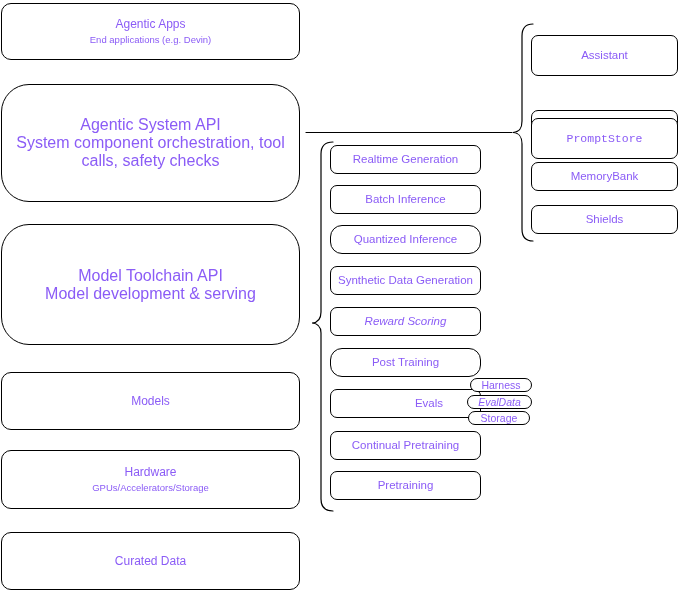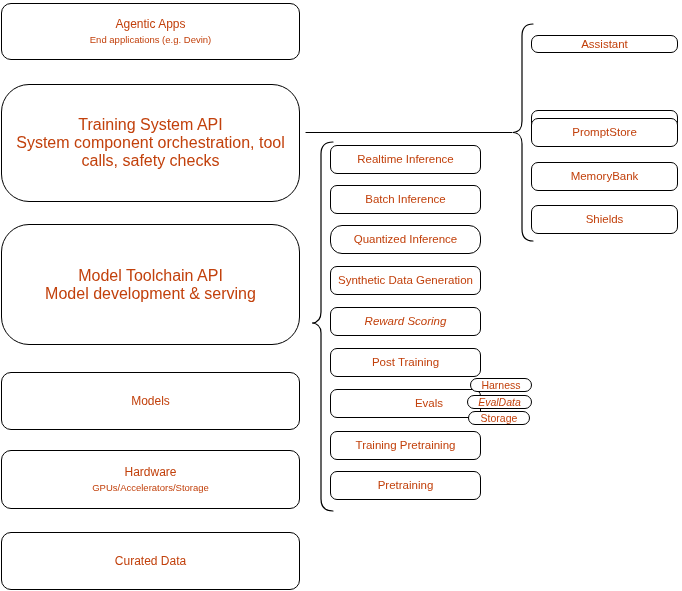--- a/index.html
+++ b/index.html
@@ -6,21 +6,21 @@
     margin: 0;
     padding: 0;
     background: #ffffff;
   }
   .canvas {
     position: relative;
     width: 682px;
     height: 591px;
     background: #ffffff;
     font-family: "Liberation Sans", sans-serif;
-    color: #c2410c;
+    color: #8b5cf6;
     overflow: hidden;
   }
   .connector-layer {
     position: absolute;
     left: 0;
     top: 0;
     width: 682px;
     height: 591px;
   }
   .node {
@@ -81,21 +81,21 @@
 
     <path d="M 333,142 C 325,142 321,146 321,154 L 321,312 C 321,318 319,322.5 312,323 C 319,323.5 321,327 321,333 L 321,499 C 321,507 325,511 333,511"></path>
   </svg>
 
   <div class="node lbox" style="left:1px; top:3px; width:299px; height:57px;">
     <div class="title">Agentic Apps</div>
     <div class="subtitle">End applications (e.g. Devin)</div>
   </div>
 
   <div class="node lbox-big" style="left:1px; top:84px; width:299px; height:118px;">
-    <div class="title">Training System API</div>
+    <div class="title">Agentic System API</div>
     <div class="subtitle">System component orchestration, tool calls, safety checks</div>
   </div>
 
   <div class="node lbox-big" style="left:1px; top:224px; width:299px; height:121px;">
     <div class="title">Model Toolchain API</div>
     <div class="subtitle">Model development &amp; serving</div>
   </div>
 
   <div class="node lbox" style="left:1px; top:372px; width:299px; height:58px;">
     <div class="title">Models</div>
@@ -103,33 +103,33 @@
 
   <div class="node lbox" style="left:1px; top:450px; width:299px; height:59px;">
     <div class="title">Hardware</div>
     <div class="subtitle">GPUs/Accelerators/Storage</div>
   </div>
 
   <div class="node lbox" style="left:1px; top:532px; width:299px; height:58px;">
     <div class="title">Curated Data</div>
   </div>
 
-  <div class="node mbox" style="left:330px; top:145px; width:151px; height:29px;">Realtime Inference</div>
+  <div class="node mbox" style="left:330px; top:145px; width:151px; height:29px;">Realtime Generation</div>
   <div class="node mbox" style="left:330px; top:185px; width:151px; height:29px;">Batch Inference</div>
   <div class="node mbox" style="left:330px; top:225px; width:151px; height:29px;border-radius:12px;">Quantized Inference</div>
   <div class="node mbox" style="left:330px; top:266px; width:151px; height:29px;">Synthetic Data Generation</div>
   <div class="node mbox" style="left:330px; top:307px; width:151px; height:29px;font-style:italic;">Reward Scoring</div>
-  <div class="node mbox" style="left:330px; top:348px; width:151px; height:29px;">Post Training</div>
+  <div class="node mbox" style="left:330px; top:348px; width:151px; height:29px;border-radius:12px;">Post Training</div>
   <div class="node mbox" style="left:330px; top:389px; width:151px; height:29px;padding-left:47px;">Evals</div>
-  <div class="node mbox" style="left:330px; top:431px; width:151px; height:29px;">Training Pretraining</div>
+  <div class="node mbox" style="left:330px; top:431px; width:151px; height:29px;">Continual Pretraining</div>
   <div class="node mbox" style="left:330px; top:471px; width:151px; height:29px;">Pretraining</div>
 
   <div class="pill" style="left:470px; top:378px; width:62px; height:14px;">Harness</div>
   <div class="pill" style="left:467px; top:395px; width:65px; height:14px;font-style:italic;">EvalData</div>
   <div class="pill" style="left:468px; top:411px; width:62px; height:14px;">Storage</div>
 
-  <div class="node rbox" style="left:531px; top:35px; width:147px; height:18px;">Assistant</div>
+  <div class="node rbox" style="left:531px; top:35px; width:147px; height:41px;">Assistant</div>
   <div class="node rbox" style="left:531px; top:76px; width:147px; height:29px;margin-top:34px;">Orchestrator</div>
-  <div class="node rbox" style="left:531px; top:118px; width:147px; height:29px;">PromptStore</div>
+  <div class="node rbox" style="left:531px; top:118px; width:147px; height:41px;font-family:Liberation Mono, monospace;">PromptStore</div>
   <div class="node rbox" style="left:531px; top:162px; width:147px; height:29px;">MemoryBank</div>
   <div class="node rbox" style="left:531px; top:205px; width:147px; height:29px;">Shields</div>
 
 </div>
 
 </body></html>

